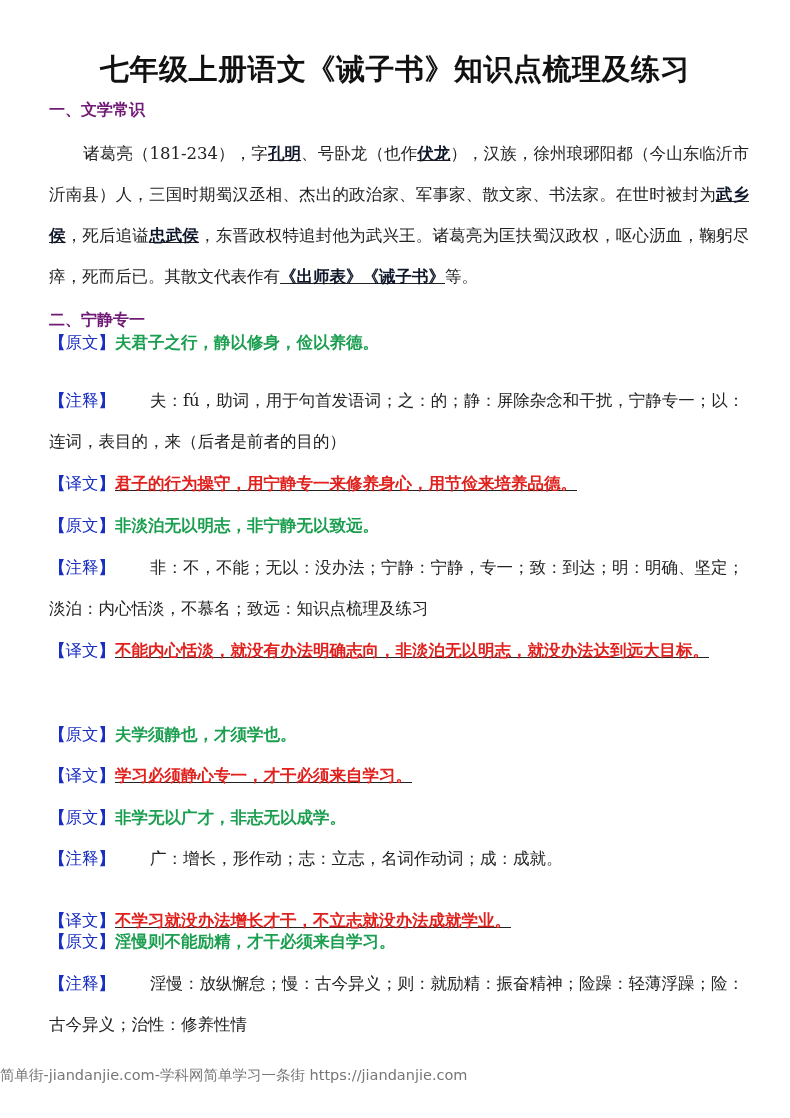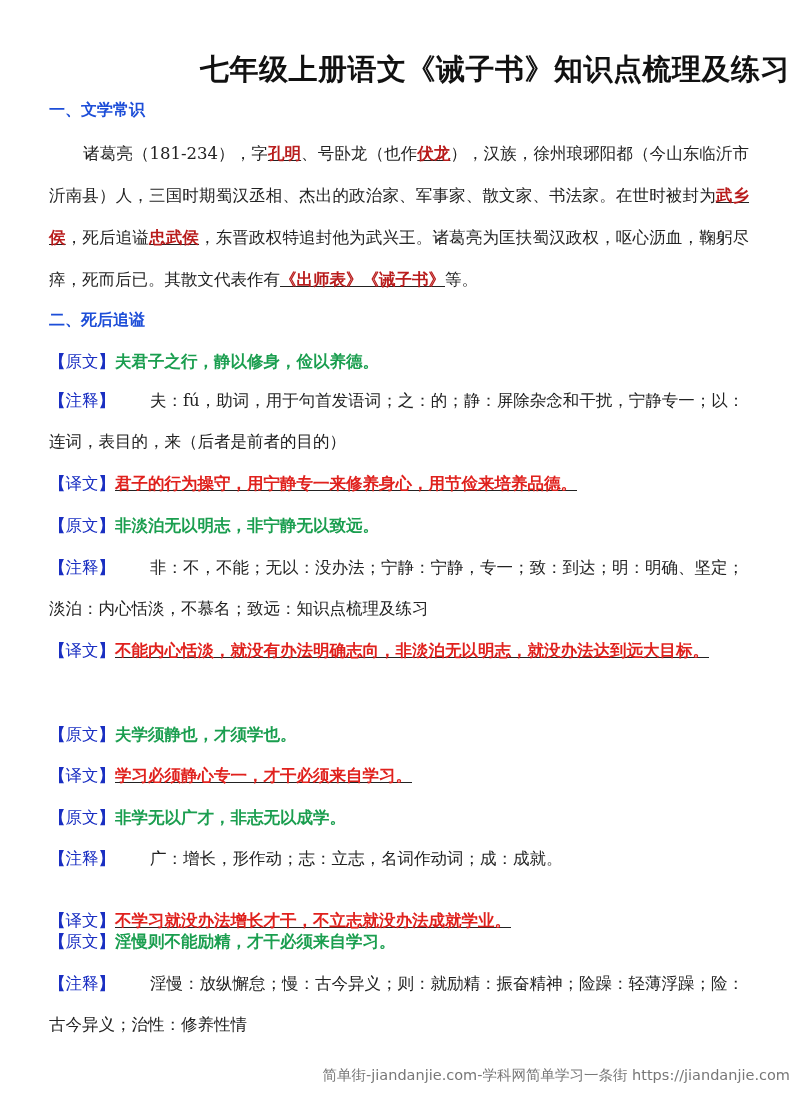--- a/index.html
+++ b/index.html
@@ -1,41 +1,41 @@
 <!DOCTYPE html>
 <html><head>
   <meta charset="utf-8">
   <style>
     html, body { margin: 0; padding: 0; background: #ffffff; }
     body { width: 790px; height: 1118px; position: relative; overflow: hidden; font-family: "DejaVu Serif", "Liberation Serif", serif; color: #222; }
-    .title { position: absolute; top: 50px; left: 0; width: 790px; text-align: right; font-family: "DejaVu Sans", "Liberation Sans", sans-serif; font-weight: bold; font-size: 29px; color: #111; letter-spacing: 0.5px; }
-    .h { position: absolute; left: 49px; font-family: "DejaVu Sans", "Liberation Sans", sans-serif; font-weight: bold; font-size: 16px; color: #1d4ed8; }
+    .title { position: absolute; top: 50px; left: 0; width: 790px; text-align: center; font-family: "DejaVu Sans", "Liberation Sans", sans-serif; font-weight: bold; font-size: 29px; color: #111; letter-spacing: 0.5px; }
+    .h { position: absolute; left: 49px; font-family: "DejaVu Sans", "Liberation Sans", sans-serif; font-weight: bold; font-size: 16px; color: #701a75; }
     .para { position: absolute; left: 49px; width: 700px; font-size: 16.5px; line-height: 41px; color: #222; text-align: justify; }
     .para .indent { display: inline-block; width: 34px; }
-    .hl { color: #b91c1c; font-weight: bold; font-family: Liberation Mono, monospace; text-decoration: underline; text-decoration-color: #222; }
+    .hl { color: #0f172a; font-weight: bold; font-family: Liberation Sans, sans-serif; text-decoration: underline; text-decoration-color: #222; }
     .row { position: absolute; left: 49px; width: 710px; font-size: 16.5px; line-height: 41px; }
     .tag { color: #1a2fc2; }
     .tag .br { color: #1a2fc2; font-weight: bold; }
     .yuan { color: #1a9e4f; font-weight: bold; font-family: "DejaVu Sans", "Liberation Sans", sans-serif; }
     .yi { color: #e0211d; font-weight: bold; font-family: "DejaVu Sans", "Liberation Sans", sans-serif; text-decoration: underline; text-decoration-color: #222; margin-top: 7px; }
     .zhu { color: #222; margin-left: 35px; }
-    .footer { position: absolute; top: 1066px; left: 0; width: 790px; text-align: right; font-family: "DejaVu Sans", "Liberation Sans", sans-serif; font-size: 14.5px; color: #777; }
+    .footer { position: absolute; top: 1066px; left: 0; width: 790px; text-align: left; font-family: "DejaVu Sans", "Liberation Sans", sans-serif; font-size: 14.5px; color: #777; }
   </style>
 </head>
 <body>
 
 <div class="title">七年级上册语文《诫子书》知识点梳理及练习</div>
 
 <div class="h" style="top:100px">一、文学常识</div>
 
 <div class="para" style="top:133px"><span class="indent"></span><span>诸葛亮（181-234），字</span><span class="hl">孔明</span><span>、号卧龙（也作</span><span class="hl">伏龙</span><span>），汉族，徐州琅琊阳都（今山东临沂市沂南县）人，三国时期蜀汉丞相、杰出的政治家、军事家、散文家、书法家。在世时被封为</span><span class="hl">武乡侯</span><span>，死后追谥</span><span class="hl">忠武侯</span><span>，东晋政权特追封他为武兴王。诸葛亮为匡扶蜀汉政权，呕心沥血，鞠躬尽瘁，死而后已。其散文代表作有</span><span class="hl">《出师表》《诫子书》</span><span>等。</span></div>
 
-<div class="h" style="top:310px">二、死后追谥</div>
+<div class="h" style="top:310px">二、宁静专一</div>
 
-<div class="row" style="top:341px"><span class="tag"><span class="br">【</span><span>原文</span><span class="br">】</span></span><span class="yuan">夫君子之行，静以修身，俭以养德。</span></div>
+<div class="row" style="top:322px"><span class="tag"><span class="br">【</span><span>原文</span><span class="br">】</span></span><span class="yuan">夫君子之行，静以修身，俭以养德。</span></div>
 
 <div class="row" style="top:380px"><span class="tag"><span class="br">【</span><span>注释</span><span class="br">】</span></span><span class="zhu">夫：fú，助词，用于句首发语词；之：的；静：屏除杂念和干扰，宁静专一；以：连词，表目的，来（后者是前者的目的）</span></div>
 
 <div class="row" style="top:463px"><span class="tag"><span class="br">【</span><span>译文</span><span class="br">】</span></span><span class="yi">君子的行为操守，用宁静专一来修养身心，用节俭来培养品德。</span></div>
 
 <div class="row" style="top:505px"><span class="tag"><span class="br">【</span><span>原文</span><span class="br">】</span></span><span class="yuan">非淡泊无以明志，非宁静无以致远。</span></div>
 
 <div class="row" style="top:547px"><span class="tag"><span class="br">【</span><span>注释</span><span class="br">】</span></span><span class="zhu">非：不，不能；无以：没办法；宁静：宁静，专一；致：到达；明：明确、坚定；淡泊：内心恬淡，不慕名；致远：知识点梳理及练习</span></div>
 
 <div class="row" style="top:630px"><span class="tag"><span class="br">【</span><span>译文</span><span class="br">】</span></span><span class="yi">不能内心恬淡，就没有办法明确志向，非淡泊无以明志，就没办法达到远大目标。</span></div>

